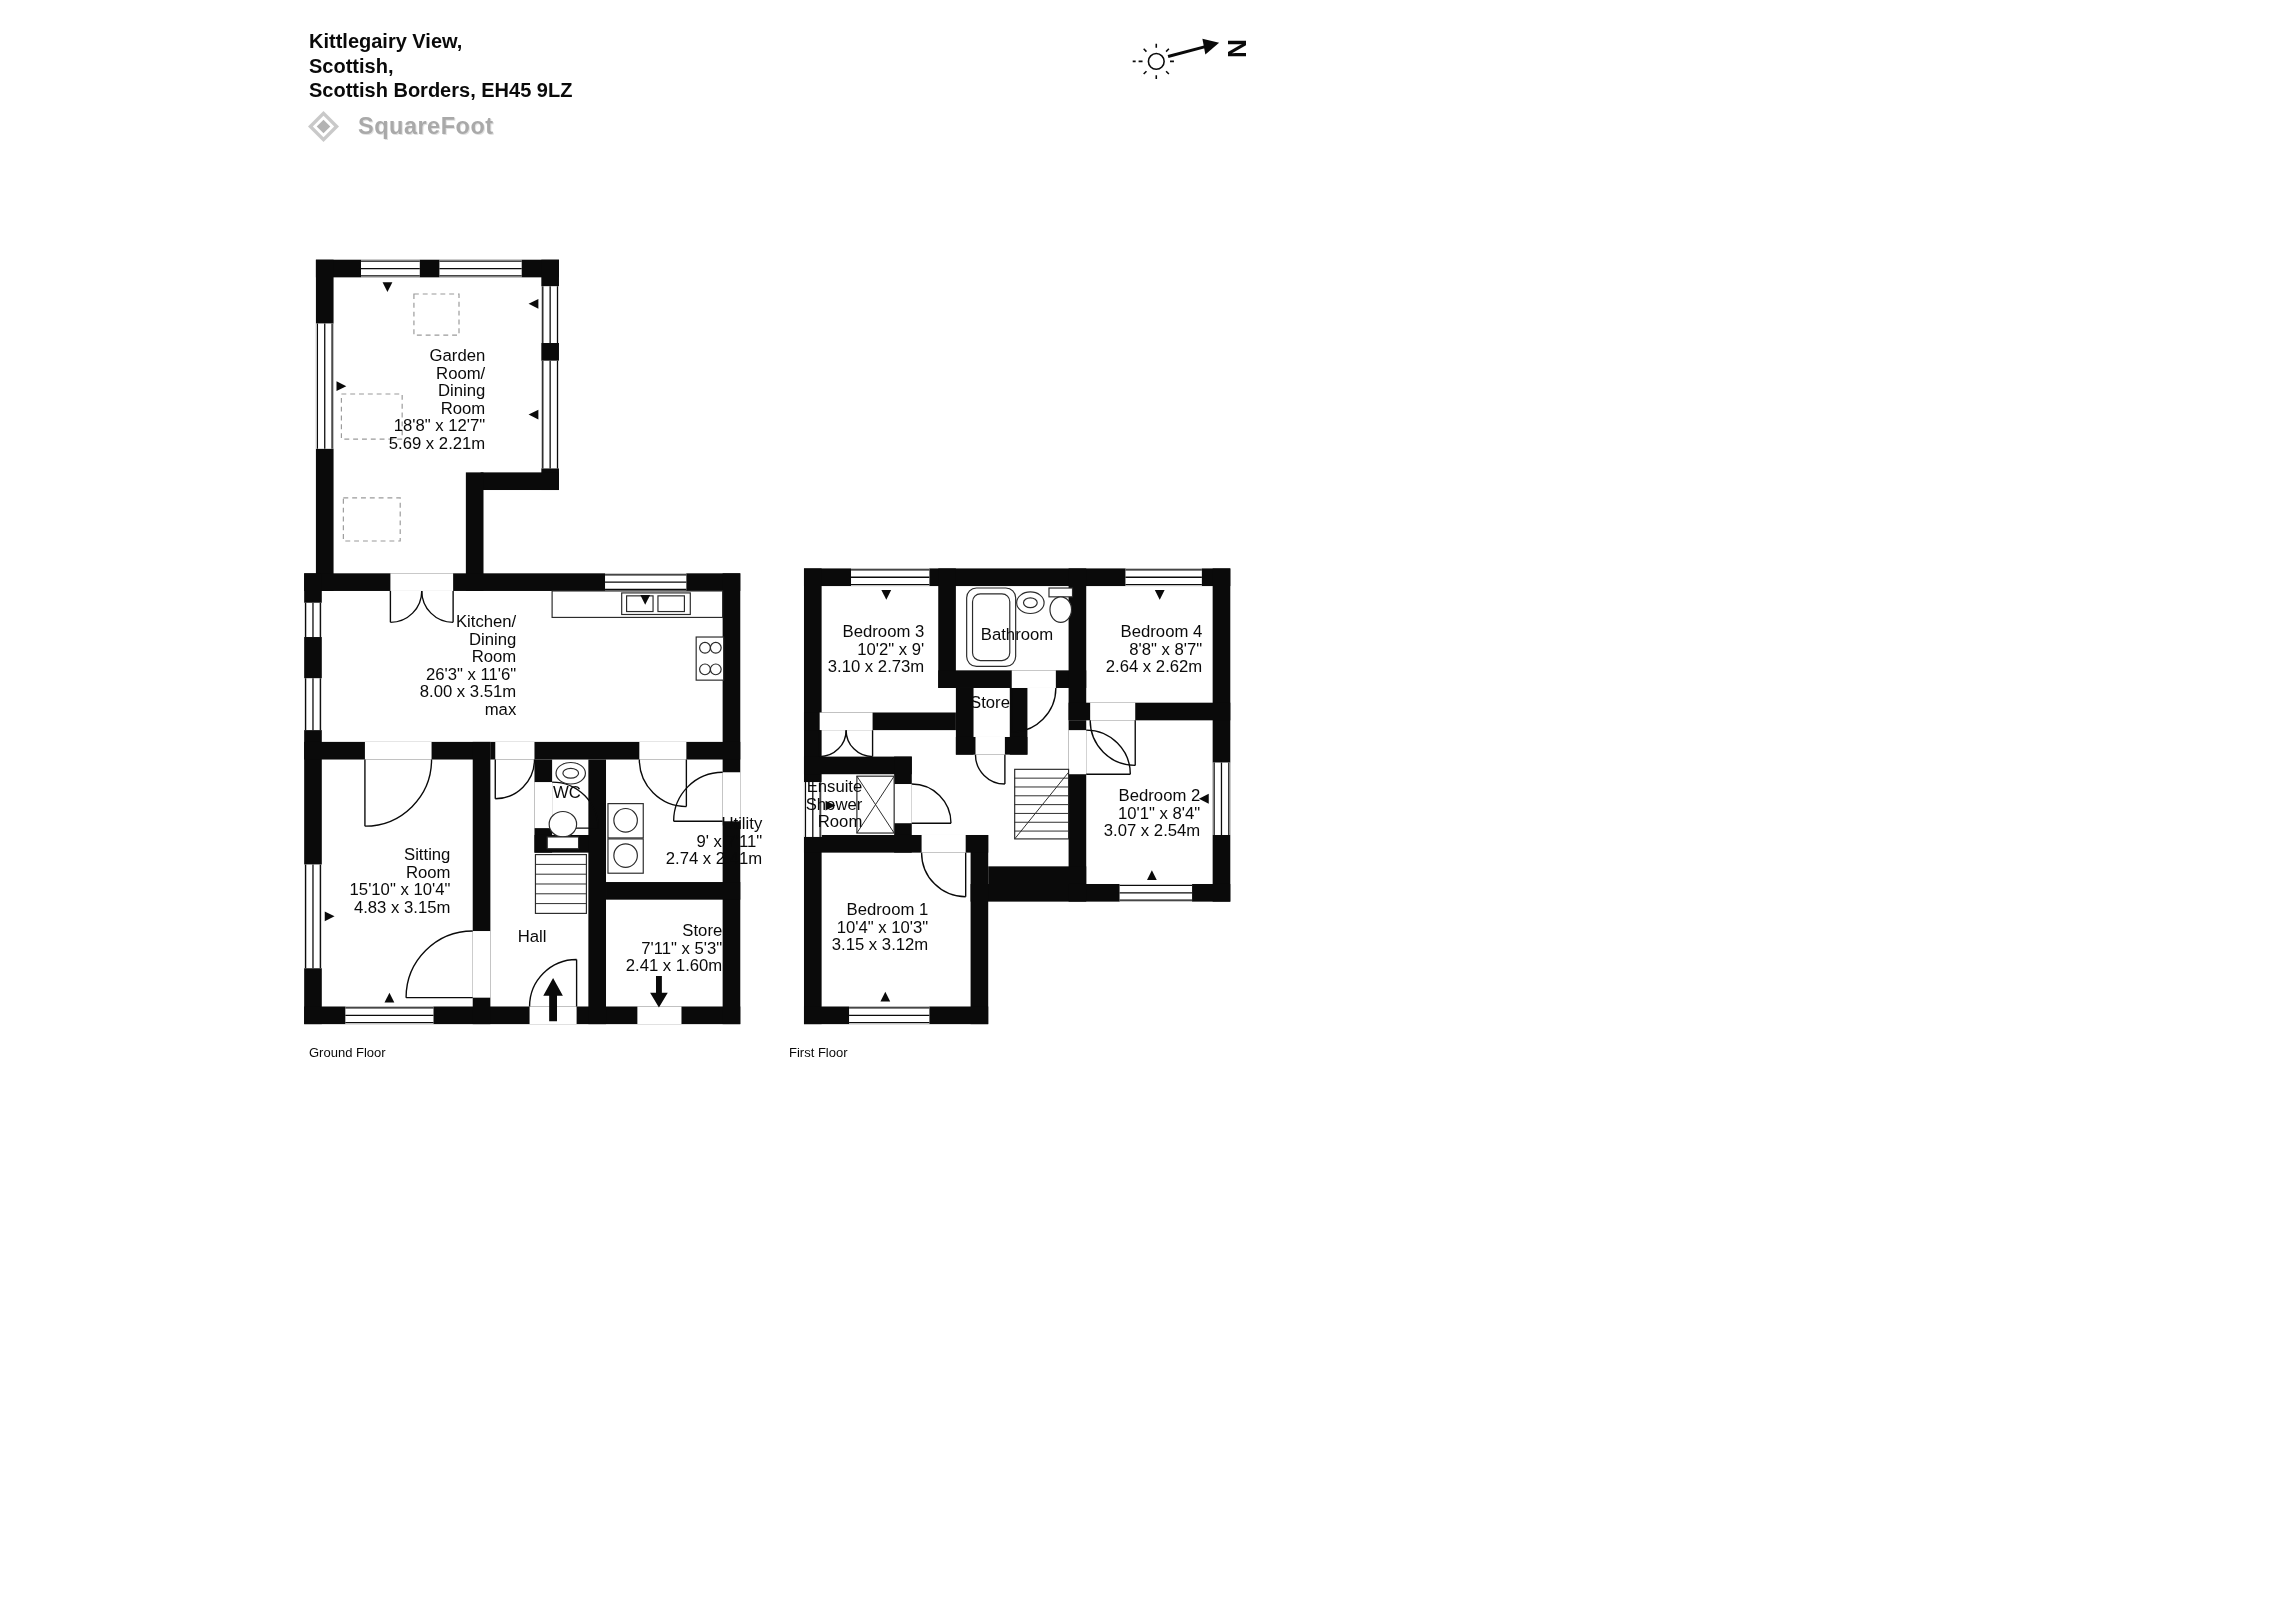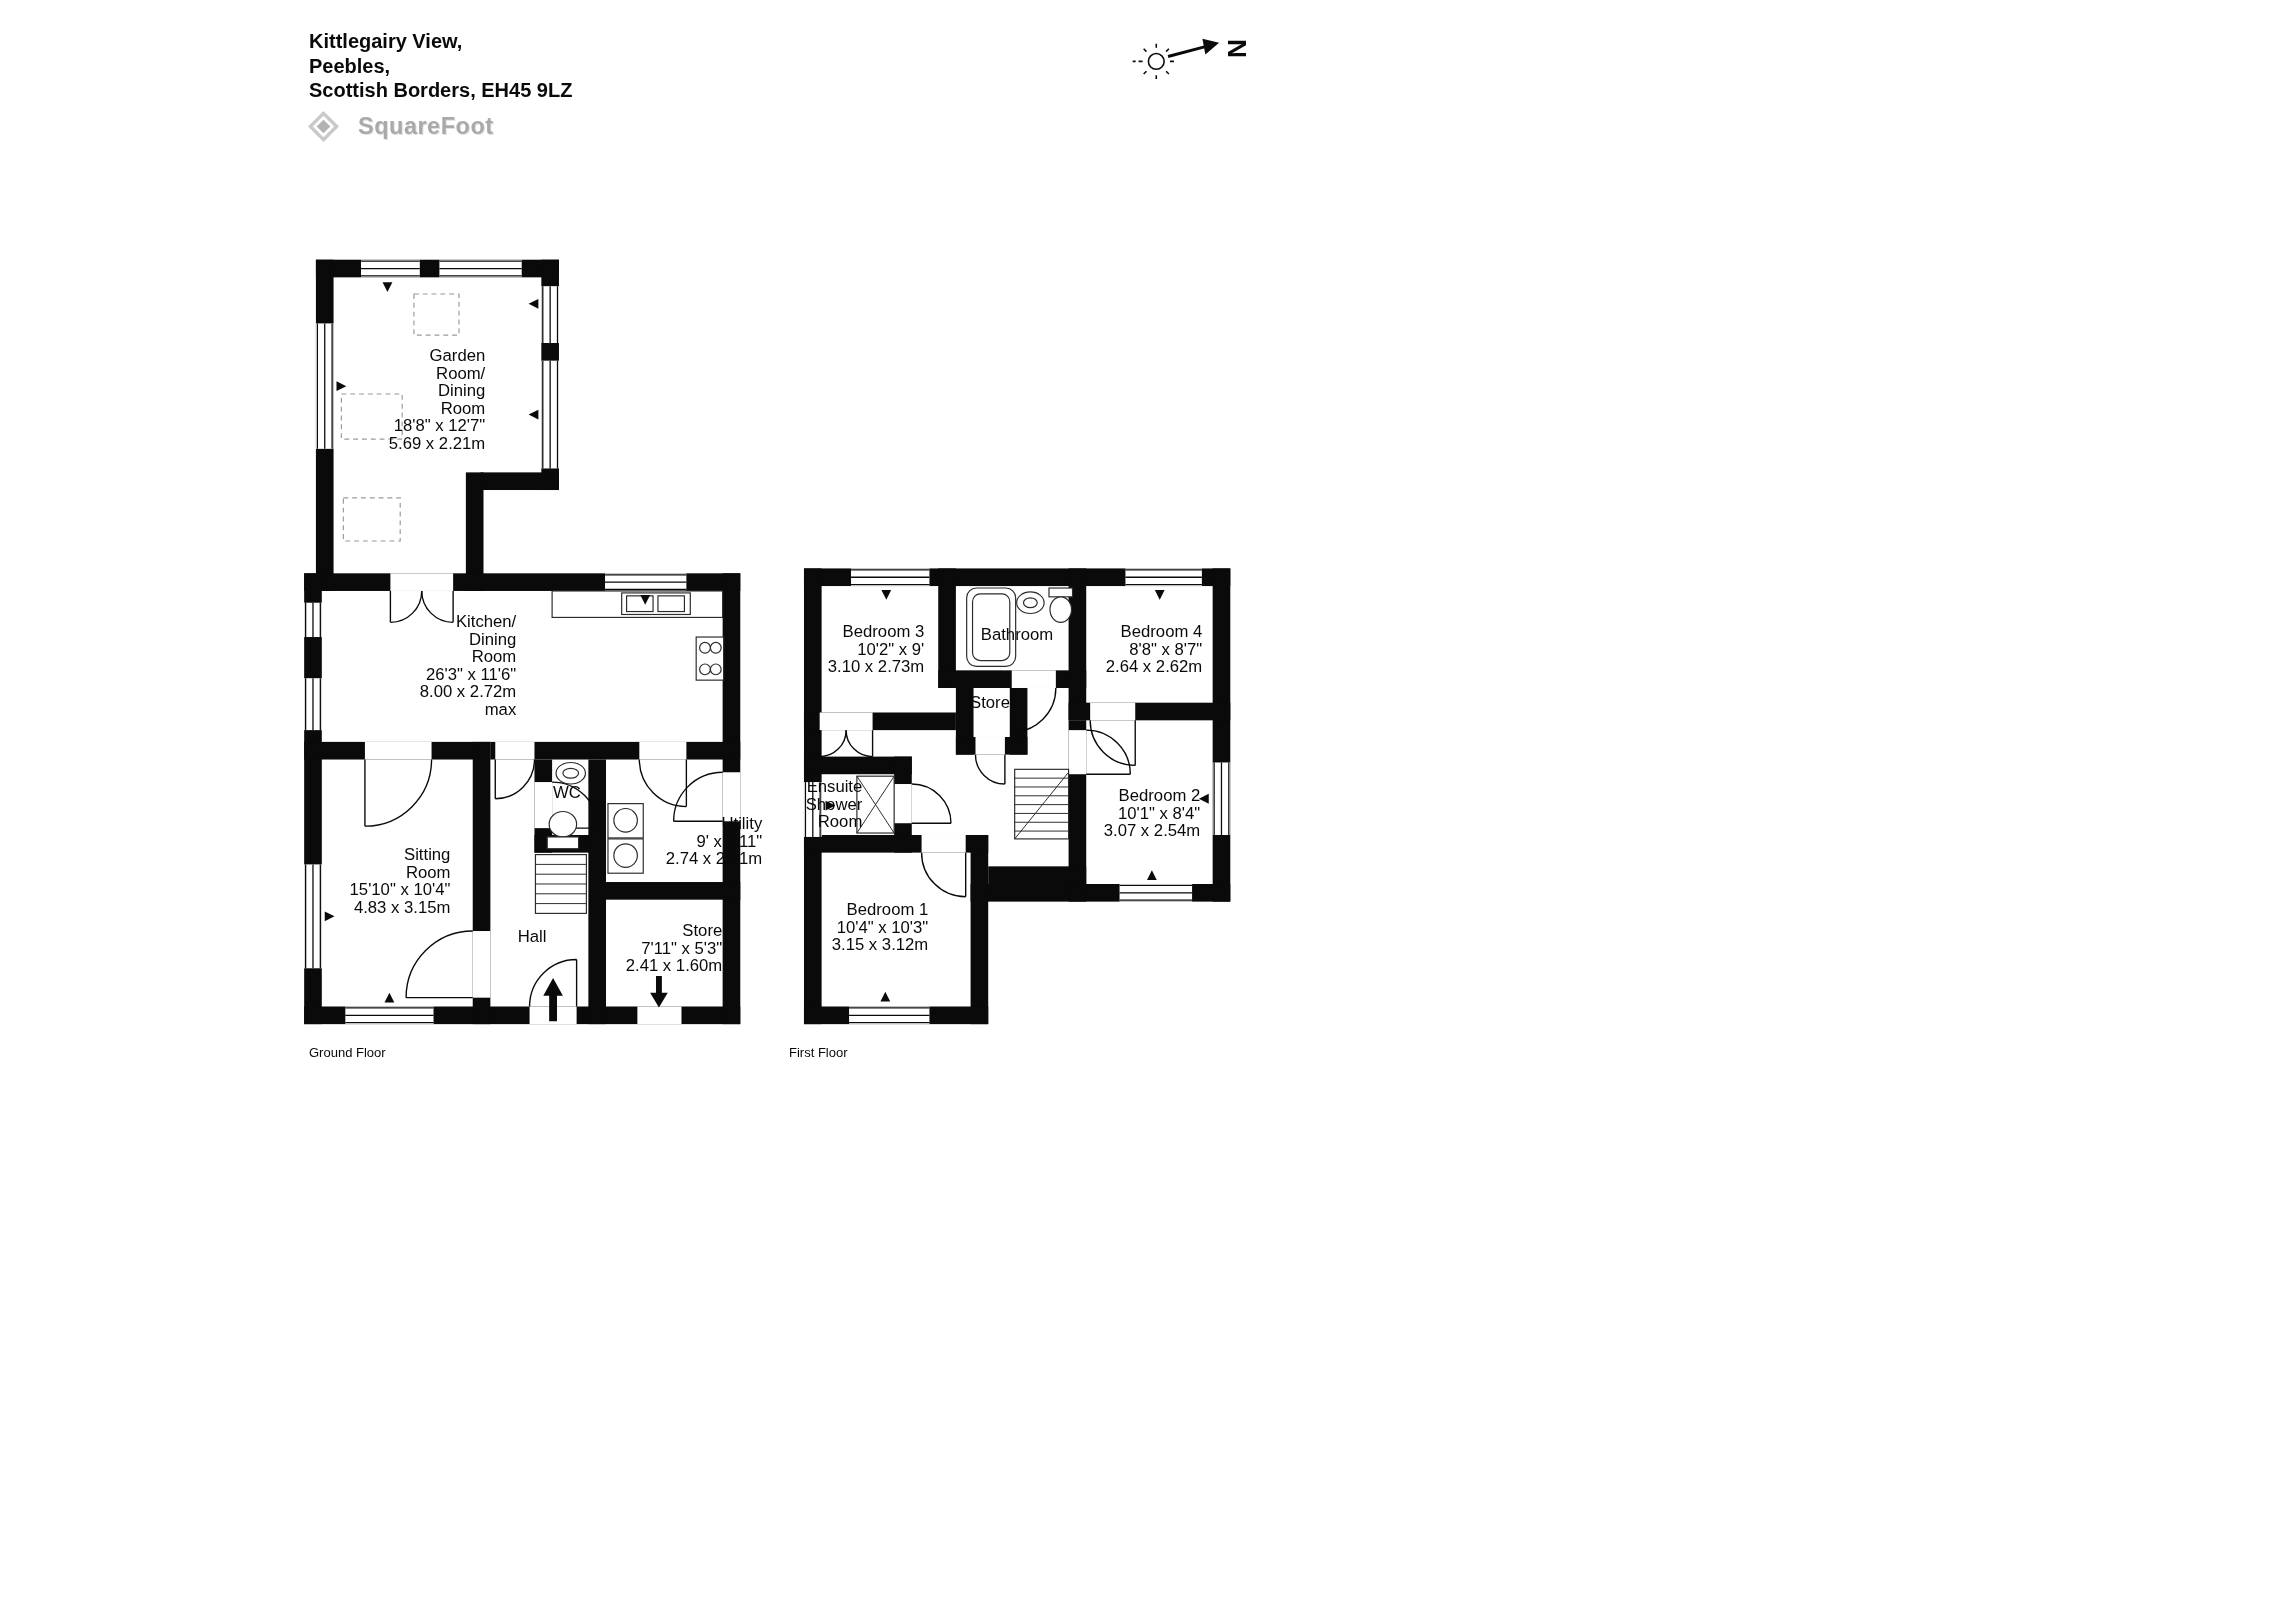--- a/index.html
+++ b/index.html
@@ -25,21 +25,21 @@
   .dash{fill:none;stroke:#9a9a9a;stroke-width:1.2;stroke-dasharray:5 4}
   .arr{fill:#0a0a0a}
 </style>
 </head>
 <body>
 
 <div class="page">
 
   <div class="addr">
     <div>Kittlegairy View,</div>
-    <div>Peebles,</div>
+    <div>Scottish,</div>
     <div>Scottish Borders, EH45 9LZ</div>
   </div>
 
   <div class="brand">
     <svg width="33" height="33" viewBox="0 0 34 34">
       <polygon points="17,1 33,17 17,33 1,17" fill="#c9c9c9"></polygon>
       <polygon points="17,6 28,17 17,28 6,17" fill="#ffffff"></polygon>
       <polygon points="17,10 24,17 17,24 10,17" fill="#b3b3b3"></polygon>
     </svg>
     <span class="brand-text">SquareFoot</span>
@@ -291,21 +291,21 @@
     <div>Room</div>
     <div>18'8" x 12'7"</div>
     <div>5.69 x 2.21m</div>
   </div>
 
   <div class="room-label" style="left:468px;top:613px">
     <div>Kitchen/</div>
     <div>Dining</div>
     <div>Room</div>
     <div>26'3" x 11'6"</div>
-    <div>8.00 x 2.72m</div>
+    <div>8.00 x 3.51m</div>
     <div>max</div>
   </div>
 
   <div class="room-label" style="left:400px;top:846px">
     <div>Sitting</div>
     <div>Room</div>
     <div>15'10" x 10'4"</div>
     <div>4.83 x 3.15m</div>
   </div>
 

